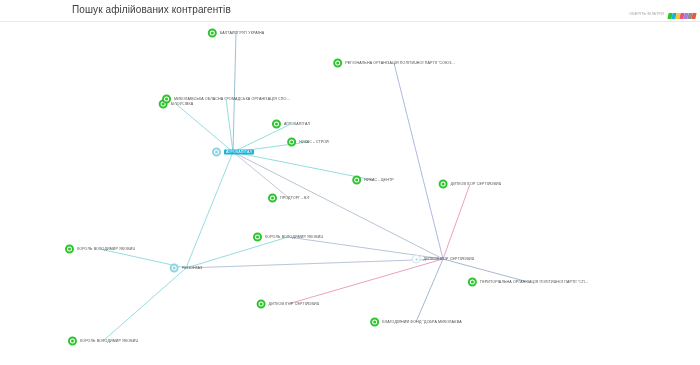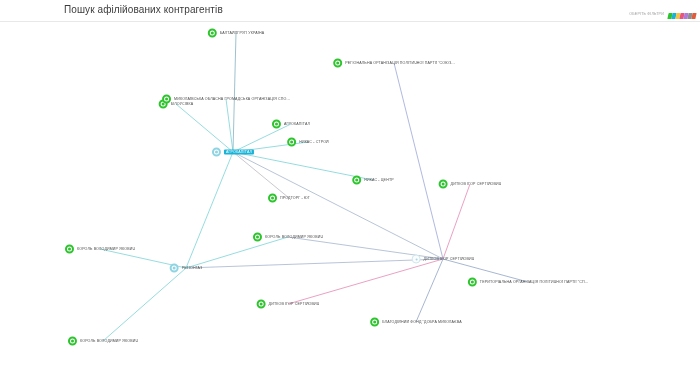--- a/index.html
+++ b/index.html
@@ -12,21 +12,21 @@
   #app{position:relative;width:700px;height:365px;}
 
   
   .header{
     position:absolute;left:0;top:0;width:700px;height:22px;
     background:#ffffff;border-bottom:1px solid #e8e8e8;
     display:flex;align-items:center;
     box-sizing:border-box;
   }
   .header-title{
-    position:absolute;left:16px;top:4px;
+    position:absolute;left:24px;top:4px;
     font-size:10px;color:#3c3c3c;letter-spacing:.1px;white-space:nowrap;padding-left:48px;
   }
   .header-right{
     position:absolute;right:4px;top:5px;
     display:flex;align-items:center;gap:2px;
   }
   .legend-label{
     font-size:3.6px;color:#9a9a9a;white-space:nowrap;margin-right:2px;
     letter-spacing:.2px;
   }

